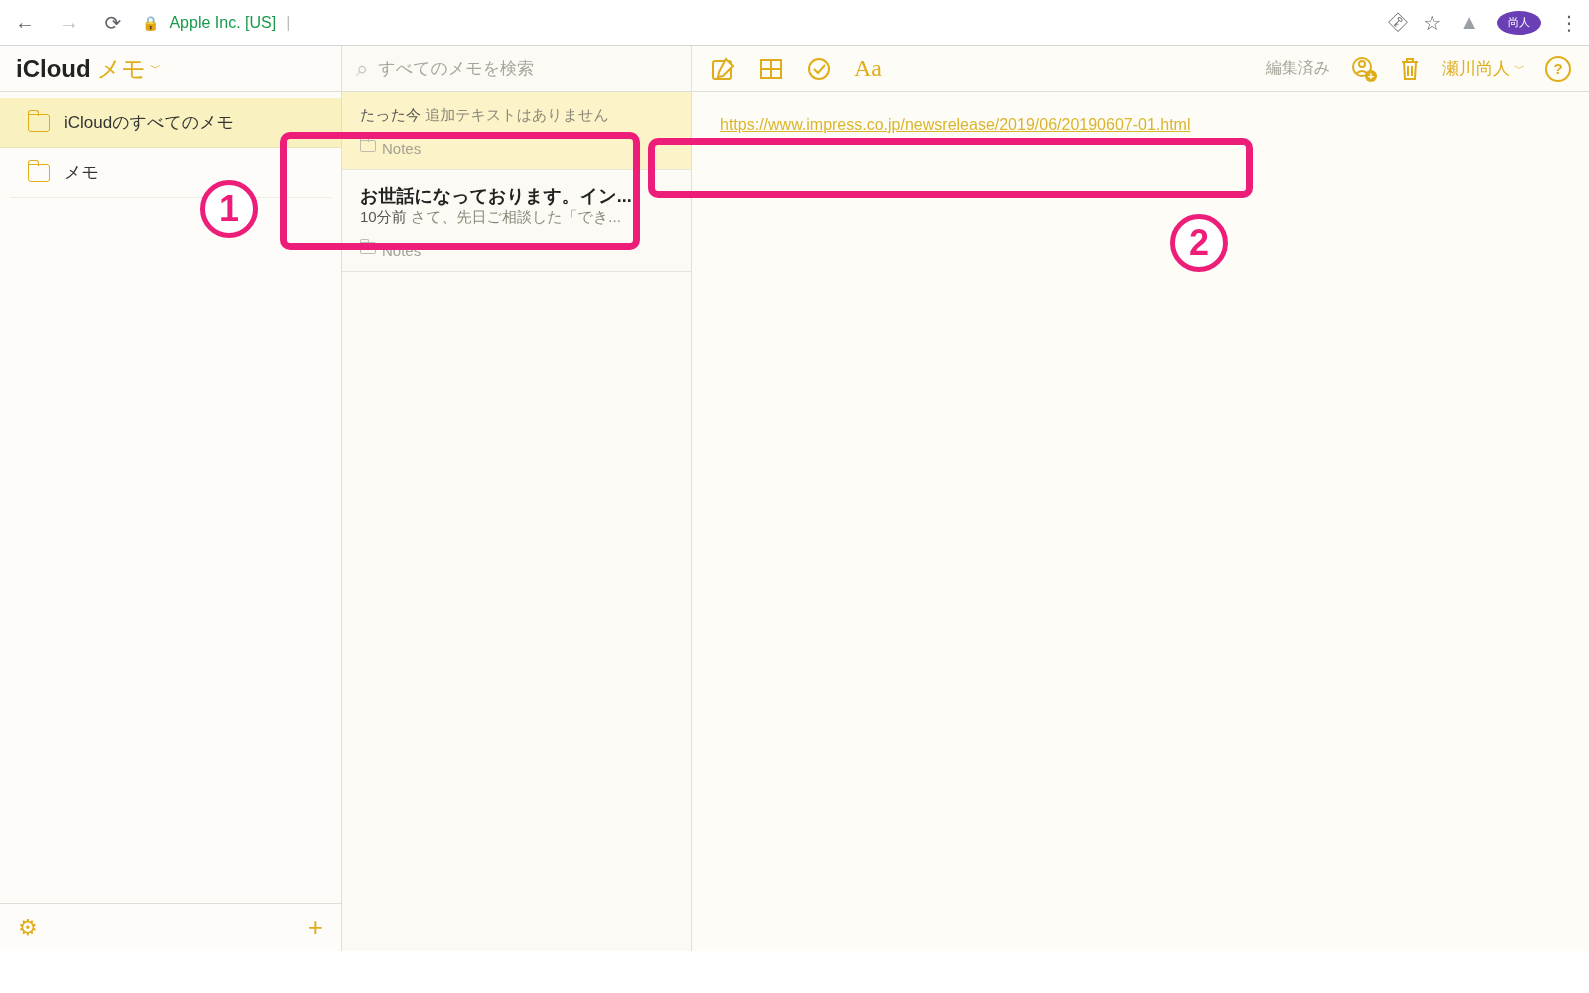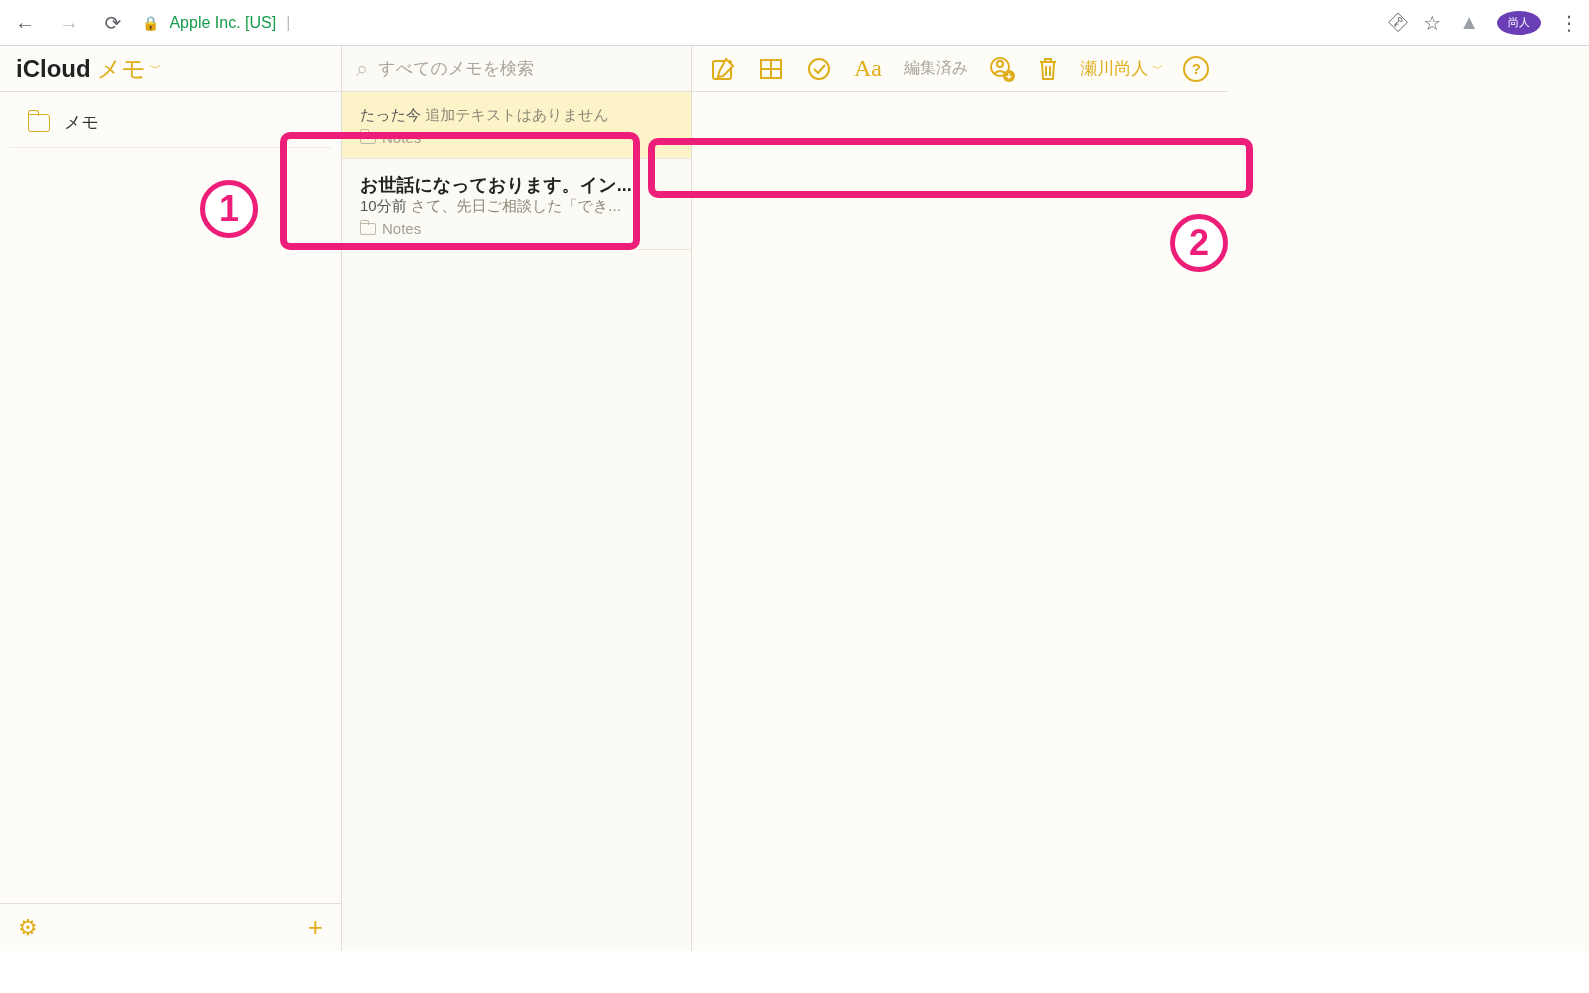--- a/index.html
+++ b/index.html
@@ -39,26 +39,26 @@
   
   .notes-col { width: 350px; border-right: 1px solid #e1ded6; display: flex; flex-direction: column; background: #fbfaf4; }
   .search-bar { height: 46px; border-bottom: 1px solid #e1ded6; display: flex; align-items: center; padding: 0 14px; gap: 10px; color: #a8a59a; font-size: 17px; }
   .search-lens { font-size: 22px; color: #c9c6bb; }
 
   .note-item { padding: 14px 18px 12px; border-bottom: 1px solid #e7e4d9; cursor: default; }
   .note-item.selected { background: #fcf3c8; }
   .note-title { font-size: 18px; font-weight: 600; color: #222; white-space: nowrap; overflow: hidden; text-overflow: ellipsis; }
   .note-sub { font-size: 15px; color: #8b8979; margin-top: 0; white-space: nowrap; overflow: hidden; text-overflow: ellipsis; }
   .note-time { color: #555; }
-  .note-folder { display: flex; align-items: center; gap: 6px; margin-top: 4px; color: #a3a194; font-size: 15px; }
+  .note-folder { display: flex; align-items: flex-start; gap: 6px; margin-top: 15px; color: #a3a194; font-size: 15px; }
   .mini-folder { width: 16px; height: 12px; border: 1.3px solid #bdbba9; border-radius: 0 2px 2px 2px; position: relative; }
   .mini-folder:before { content: ""; position: absolute; top: -4px; left: -1.3px; width: 7px; height: 4px; border: 1.3px solid #bdbba9; border-bottom: none; border-radius: 2px 2px 0 0; }
 
   
-  .editor-col { flex: 1; background: #fdfcf7; display: flex; flex-direction: row; position: relative; }
+  .editor-col { flex: 1; background: #fdfcf7; display: flex; flex-direction: column; position: relative; }
   .toolbar { height: 46px; border-bottom: 1px solid #e1ded6; display: flex; align-items: center; padding: 0 18px; gap: 22px; }
   .tool-left { display: flex; gap: 22px; align-items: center; }
   .tool-icon { color: #e0ad1a; stroke: #e0ad1a; fill: none; }
   .tool-right { margin-left: auto; display: flex; align-items: center; gap: 20px; }
   .edited { color: #a8a59a; font-size: 16px; }
   .username { color: #e0ad1a; font-size: 17px; font-weight: 500; display: flex; align-items: center; gap: 4px; }
   .user-caret { font-size: 11px; }
   .help-circle { width: 26px; height: 26px; border: 2px solid #e0ad1a; border-radius: 50%; color: #e0ad1a; display: flex; align-items: center; justify-content: center; font-size: 15px; font-weight: 600; }
 
   .note-body { padding: 24px 28px; }
@@ -93,20 +93,24 @@
 
   <div class="sidebar">
     <div class="brand">
       <span class="brand-icloud">iCloud</span>
       <span class="brand-notes">
           <span>メモ</span> 
           <span class="brand-caret">﹀</span>
         </span>
     </div>
     <div class="folder-list">
+      <div class="folder-item selected">
+        <span class="folder-icon"></span>
+        <span>iCloudのすべてのメモ</span>
+      </div>
       <div class="folder-item">
         <span class="folder-icon"></span>
         <span>メモ</span>
       </div>
     </div>
     <div class="sidebar-footer">
       <span class="gear-icon">⚙</span>
       <span class="plus-icon">+</span>
     </div>
   </div>
@@ -167,20 +171,23 @@
             <line x1="10" y1="10" x2="10" y2="20"></line>
             <line x1="14" y1="10" x2="14" y2="20"></line>
           </svg>
         <span class="username">
             <span>瀬川尚人</span>
             <span class="user-caret">﹀</span>
           </span>
         <span class="help-circle">?</span>
       </div>
     </div>
+    <div class="note-body">
+      <a class="note-link">https://www.impress.co.jp/newsrelease/2019/06/20190607-01.html</a>
+    </div>
   </div>
 
 </div>
 
 <div class="hl-box" style="left:280px; top:132px; width:360px; height:118px;"></div>
 <div class="hl-box" style="left:648px; top:138px; width:605px; height:60px;"></div>
 <div class="circ-badge" style="left:200px; top:180px;">1</div>
 <div class="circ-badge" style="left:1170px; top:214px;">2</div>
 
 </body></html>

